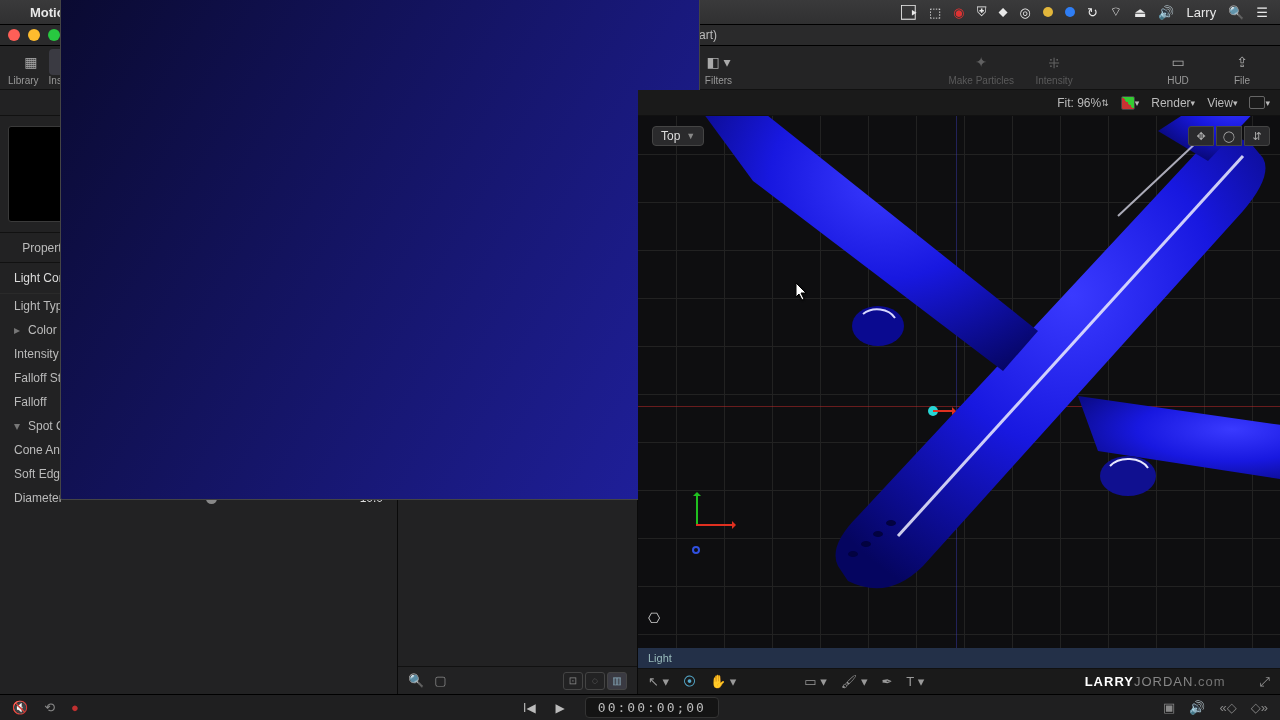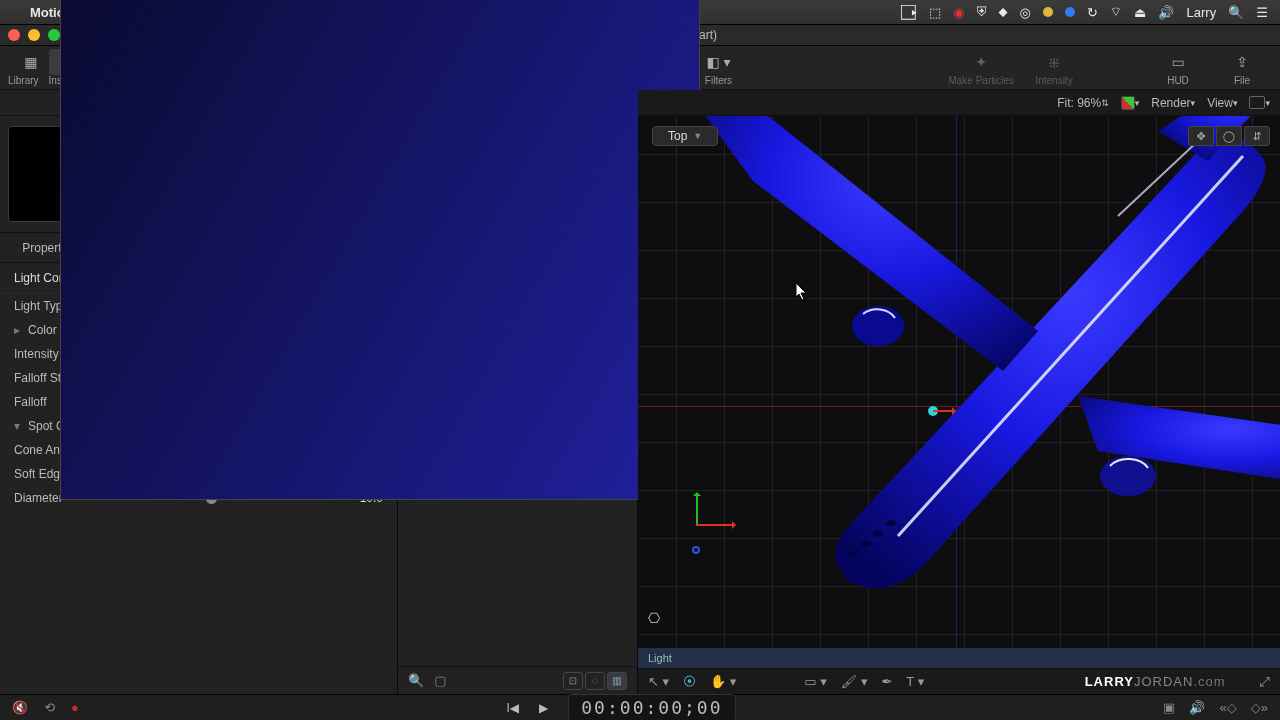--- a/index.html
+++ b/index.html
@@ -107,21 +107,21 @@
 
 .canvas-body{flex:1;position:relative;background:#0e0e10;overflow:hidden;}
 .grid-bg{position:absolute;inset:0;
  background-image:linear-gradient(#222 1px,transparent 1px),linear-gradient(90deg,#222 1px,transparent 1px);
  background-size:48px 48px;background-position:-10px -10px;}
 .baseline-h{position:absolute;left:0;right:0;top:290px;height:1px;background:rgba(180,40,40,.55);}
 .baseline-v{position:absolute;top:0;bottom:0;left:318px;width:1px;background:rgba(60,60,180,.45);}
 
 .plane{position:absolute;left:60px;top:-20px;width:640px;height:520px;}
 
-.viewpop{position:absolute;left:14px;top:10px;background:#2a2a2c;border:1px solid #444;border-radius:4px;padding:2px 15px;font-size:12px;color:#ddd;display:flex;align-items:center;gap:6px;}
+.viewpop{position:absolute;left:14px;top:10px;background:#2a2a2c;border:1px solid #444;border-radius:4px;padding:2px 8px;font-size:12px;color:#ddd;display:flex;align-items:center;gap:6px;}
 .viewpop .car{font-size:9px;color:#888;}
 
 .view-icons{position:absolute;right:10px;top:10px;display:flex;gap:2px;}
 .view-icons span{width:26px;height:20px;background:#2a2a2c;border:1px solid #444;display:flex;align-items:center;justify-content:center;font-size:11px;color:#aaa;}
 .view-icons span:first-child{border-radius:3px 0 0 3px;}
 .view-icons span:last-child{border-radius:0 3px 3px 0;}
 
 .gizmo{position:absolute;left:295px;top:295px;}
 .gizmo .dot{width:10px;height:10px;border-radius:50%;background:#27d6d6;position:absolute;left:-5px;top:-5px;}
 .gizmo .ax{position:absolute;background:currentColor;}
@@ -145,21 +145,21 @@
 .canvas-tools span{color:#999;font-size:13px;}
 .canvas-tools .cspacer{flex:1;}
 .watermark{color:#ddd;font-size:15px;letter-spacing:1px;}
 .watermark b{color:#fff;font-weight:600;}
 
 
 .transport{height:26px;background:#1f1f20;border-top:1px solid #000;display:flex;align-items:center;padding:0 12px;gap:18px;}
 .transport .left-ctrl{display:flex;gap:16px;color:#888;font-size:13px;}
 .transport .left-ctrl .rec{color:#c03030;}
 .transport .center{flex:1;display:flex;align-items:center;justify-content:center;gap:20px;color:#bbb;}
-.tc{background:#141414;border:1px solid #333;border-radius:4px;padding:2px 12px;font-family:ui-monospace,Menlo,monospace;font-size:18px;color:#bbb;letter-spacing:2px;}
+.tc{background:#141414;border:1px solid #333;border-radius:4px;padding:2px 12px;font-family:ui-monospace,Menlo,monospace;font-size:13px;color:#bbb;letter-spacing:2px;}
 .transport .right-ctrl{display:flex;gap:14px;color:#888;font-size:13px;}
 </style>
 </head>
 <body>
 
 <div class="menubar">
   <span class="apple"></span>
   <span class="app">Motion</span>
   <span>File</span>
   <span>Edit</span>

